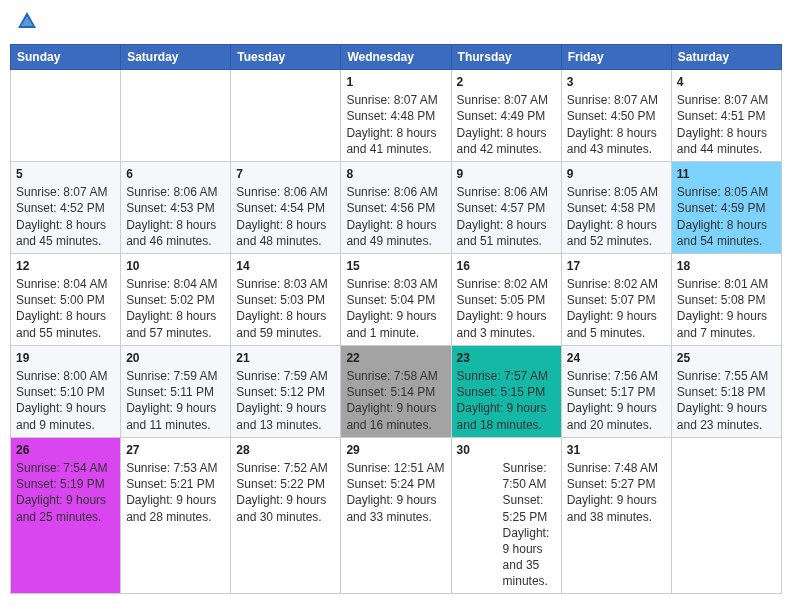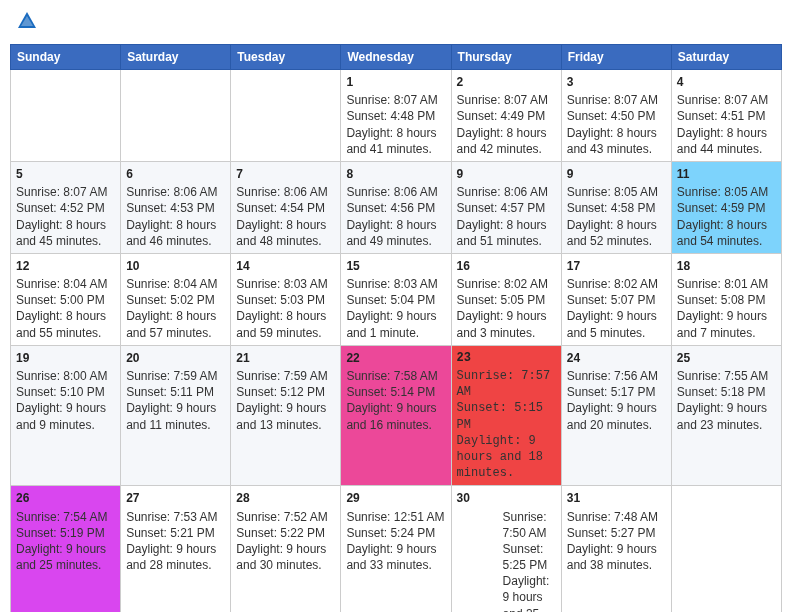--- a/index.html
+++ b/index.html
@@ -257,27 +257,27 @@
           <div class="day-info" style="white-space: pre-line;">Sunrise: 7:59 AM
 Sunset: 5:11 PM
 Daylight: 9 hours and 11 minutes.</div>
         </td>
         <td style="background: rgb(245, 247, 250);">
           <span class="day-number">21</span>
           <div class="day-info" style="white-space: pre-line;">Sunrise: 7:59 AM
 Sunset: 5:12 PM
 Daylight: 9 hours and 13 minutes.</div>
         </td>
-        <td style="background: #ec4899;">
+        <td style="background: #a3a3a3;">
           <span class="day-number">22</span>
           <div class="day-info" style="white-space: pre-line;">Sunrise: 7:58 AM
 Sunset: 5:14 PM
 Daylight: 9 hours and 16 minutes.</div>
         </td>
-        <td style="background: #ef4444; font-family: Liberation Mono, monospace;">
+        <td style="background: #14b8a6;">
           <span class="day-number">23</span>
           <div class="day-info" style="white-space: pre-line;">Sunrise: 7:57 AM
 Sunset: 5:15 PM
 Daylight: 9 hours and 18 minutes.</div>
         </td>
         <td style="background: rgb(245, 247, 250);">
           <span class="day-number">24</span>
           <div class="day-info" style="white-space: pre-line;">Sunrise: 7:56 AM
 Sunset: 5:17 PM
 Daylight: 9 hours and 20 minutes.</div>

